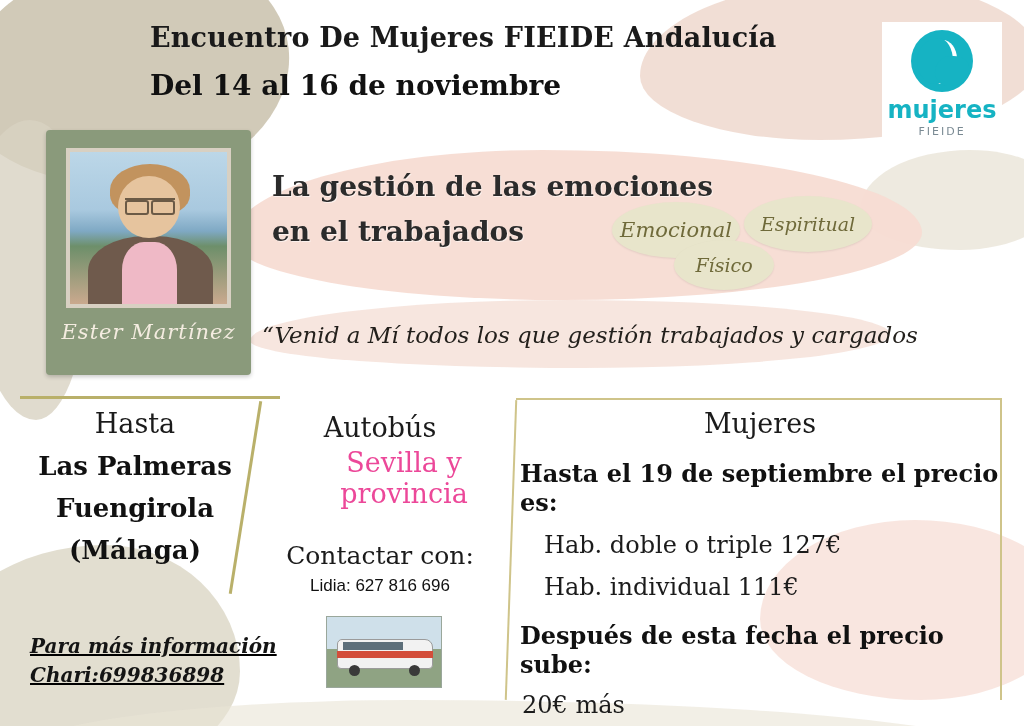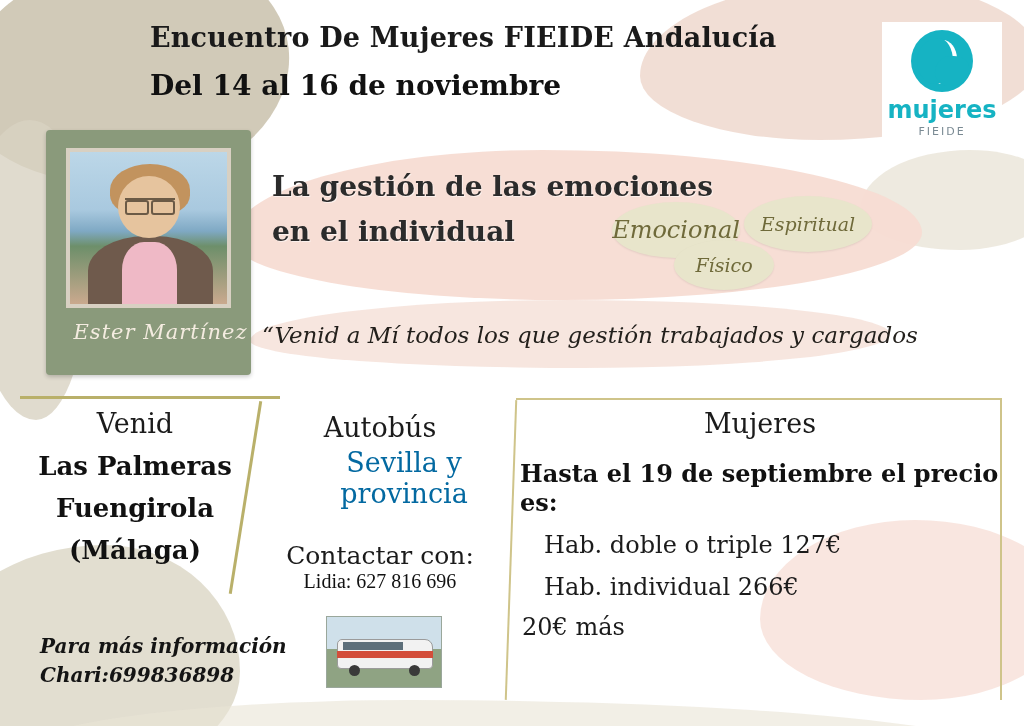--- a/index.html
+++ b/index.html
@@ -179,21 +179,21 @@
   .ph-glasses:after { right:0; }
   .ph-body {
     position:absolute; left:18px; top:84px; width:125px; height:76px;
     background:#6f5a4c; border-radius:46% 46% 0 0;
   }
   .ph-shirt {
     position:absolute; left:52px; top:90px; width:55px; height:70px;
     background:#efb9c6; border-radius:40% 40% 0 0;
   }
   .photo-name {
-    position:absolute; left:12px; top:190px; width:205px;
+    position:absolute; left:0; top:190px; width:205px;
     text-align:center;
     font-family:"DejaVu Serif", serif;
     font-style:italic;
     font-size:21px;
     color:#f4ece0;
     letter-spacing:1px;
   }
 
   
   .theme {
@@ -213,21 +213,21 @@
   .bubble {
     position:absolute;
     background:#e8e5cb;
     border-radius:50%;
     display:flex; align-items:center; justify-content:center;
     font-family:"DejaVu Serif", serif;
     font-style:italic;
     color:#6f6a3a;
     box-shadow:0 1px 2px rgba(0,0,0,.08);
   }
-  .bubble-emocional { left:0px;  top:6px;  width:128px; height:56px; font-size:24px; }
+  .bubble-emocional { left:0px;  top:6px;  width:128px; height:56px; font-size:21px; }
   .bubble-espiritual{ left:132px;top:0px;  width:128px; height:56px; font-size:19px; }
   .bubble-fisico    { left:62px; top:44px; width:100px; height:50px; font-size:19px; }
 
   
   .quote {
     position:absolute; left:262px; top:322px; width:700px;
     font-family:"DejaVu Serif", serif;
     font-style:italic;
     font-size:23px;
     color:#23201c;
@@ -264,47 +264,47 @@
     font-family:"DejaVu Serif", serif;
     font-size:27px; color:#1b1b1b; margin-bottom:12px;
   }
   .col-hotel .b {
     font-family:"DejaVu Serif", serif;
     font-weight:bold;
     font-size:26px; color:#111; margin-bottom:12px;
   }
 
   .col-info {
-    position:absolute; left:40px; top:632px; width:260px;
+    position:absolute; left:30px; top:632px; width:260px;text-decoration:underline;
   }
   .col-info .line {
     font-family:"DejaVu Serif", serif;
     font-weight:bold; font-style:italic;
     font-size:20px; color:#141414; line-height:1.45;
   }
 
   .col-bus {
     position:absolute; left:250px; top:412px; width:260px;
     text-align:center;
   }
   .col-bus .h1 {
     font-family:"DejaVu Serif", serif;
     font-size:27px; color:#1b1b1b;
   }
   .col-bus .h2 {
     font-family:"DejaVu Serif", serif;
-    font-size:27px; color:#0369a1; margin-top:4px;margin-left:48px;
+    font-size:27px; color:#ec4899; margin-top:4px;margin-left:48px;
   }
   .col-bus .h3 {
     font-family:"DejaVu Serif", serif;
     font-size:25px; color:#1b1b1b; margin-top:32px;
   }
   .col-bus .h4 {
-    font-family:Liberation Serif, serif;
-    font-size:20px; color:#111; 
+    font-family:Liberation Sans, sans-serif;
+    font-size:17px; color:#111; margin-top:6px;
   }
 
   
   .bus-pic {
     position:absolute; left:326px; top:616px;
     width:116px; height:72px;
     background:linear-gradient(#cfe0ea 0%, #cfe0ea 45%, #8fa383 46%, #8fa383 100%);
     border:1px solid #9aa79b;
     overflow:hidden;
   }
@@ -395,39 +395,39 @@
       <div class="ph-shirt"></div>
       <div class="ph-hair"></div>
       <div class="ph-head"></div>
       <div class="ph-glasses"></div>
     </div>
     <div class="photo-name">Ester Martínez</div>
   </div>
 
   <div class="theme">
     <div class="theme-l1">La gestión de las emociones</div>
-    <div class="theme-l2">en el individual</div>
+    <div class="theme-l2">en el trabajados</div>
   </div>
 
   <div class="bubbles">
     <div class="bubble bubble-emocional">Emocional</div>
     <div class="bubble bubble-fisico">Físico</div>
     <div class="bubble bubble-espiritual">Espiritual</div>
   </div>
 
   <div class="quote">“Venid a Mí todos los que gestión trabajados y cargados</div>
 
   <div class="hr-left"></div>
   <div class="hr-right"></div>
   <div class="sep-diag1"></div>
   <div class="sep-diag2"></div>
   <div class="sep-vert-right"></div>
 
   <div class="col-hotel">
-    <div class="h">Venid</div>
+    <div class="h">Hasta</div>
     <div class="b">Las Palmeras</div>
     <div class="b">Fuengirola</div>
     <div class="b">(Málaga)</div>
   </div>
 
   <div class="col-info">
     <div class="line">Para más información</div>
     <div class="line">Chari:699836898</div>
   </div>
 
@@ -443,18 +443,19 @@
     <div class="bus-stripe"></div>
     <div class="bus-win"></div>
     <div class="bus-wheel w1"></div>
     <div class="bus-wheel w2"></div>
   </div>
 
   <div class="col-prices">
     <div class="title">Mujeres</div>
     <div class="strong">Hasta el 19 de septiembre el precio es:</div>
     <div class="item">Hab. doble o triple 127€</div>
-    <div class="item">Hab. individual 266€</div>
+    <div class="item">Hab. individual 111€</div>
+    <div class="strong2">Después de esta fecha el precio sube:</div>
     <div class="item2">20€ más</div>
 
   </div>
 
 </div>
 
 </body></html>

